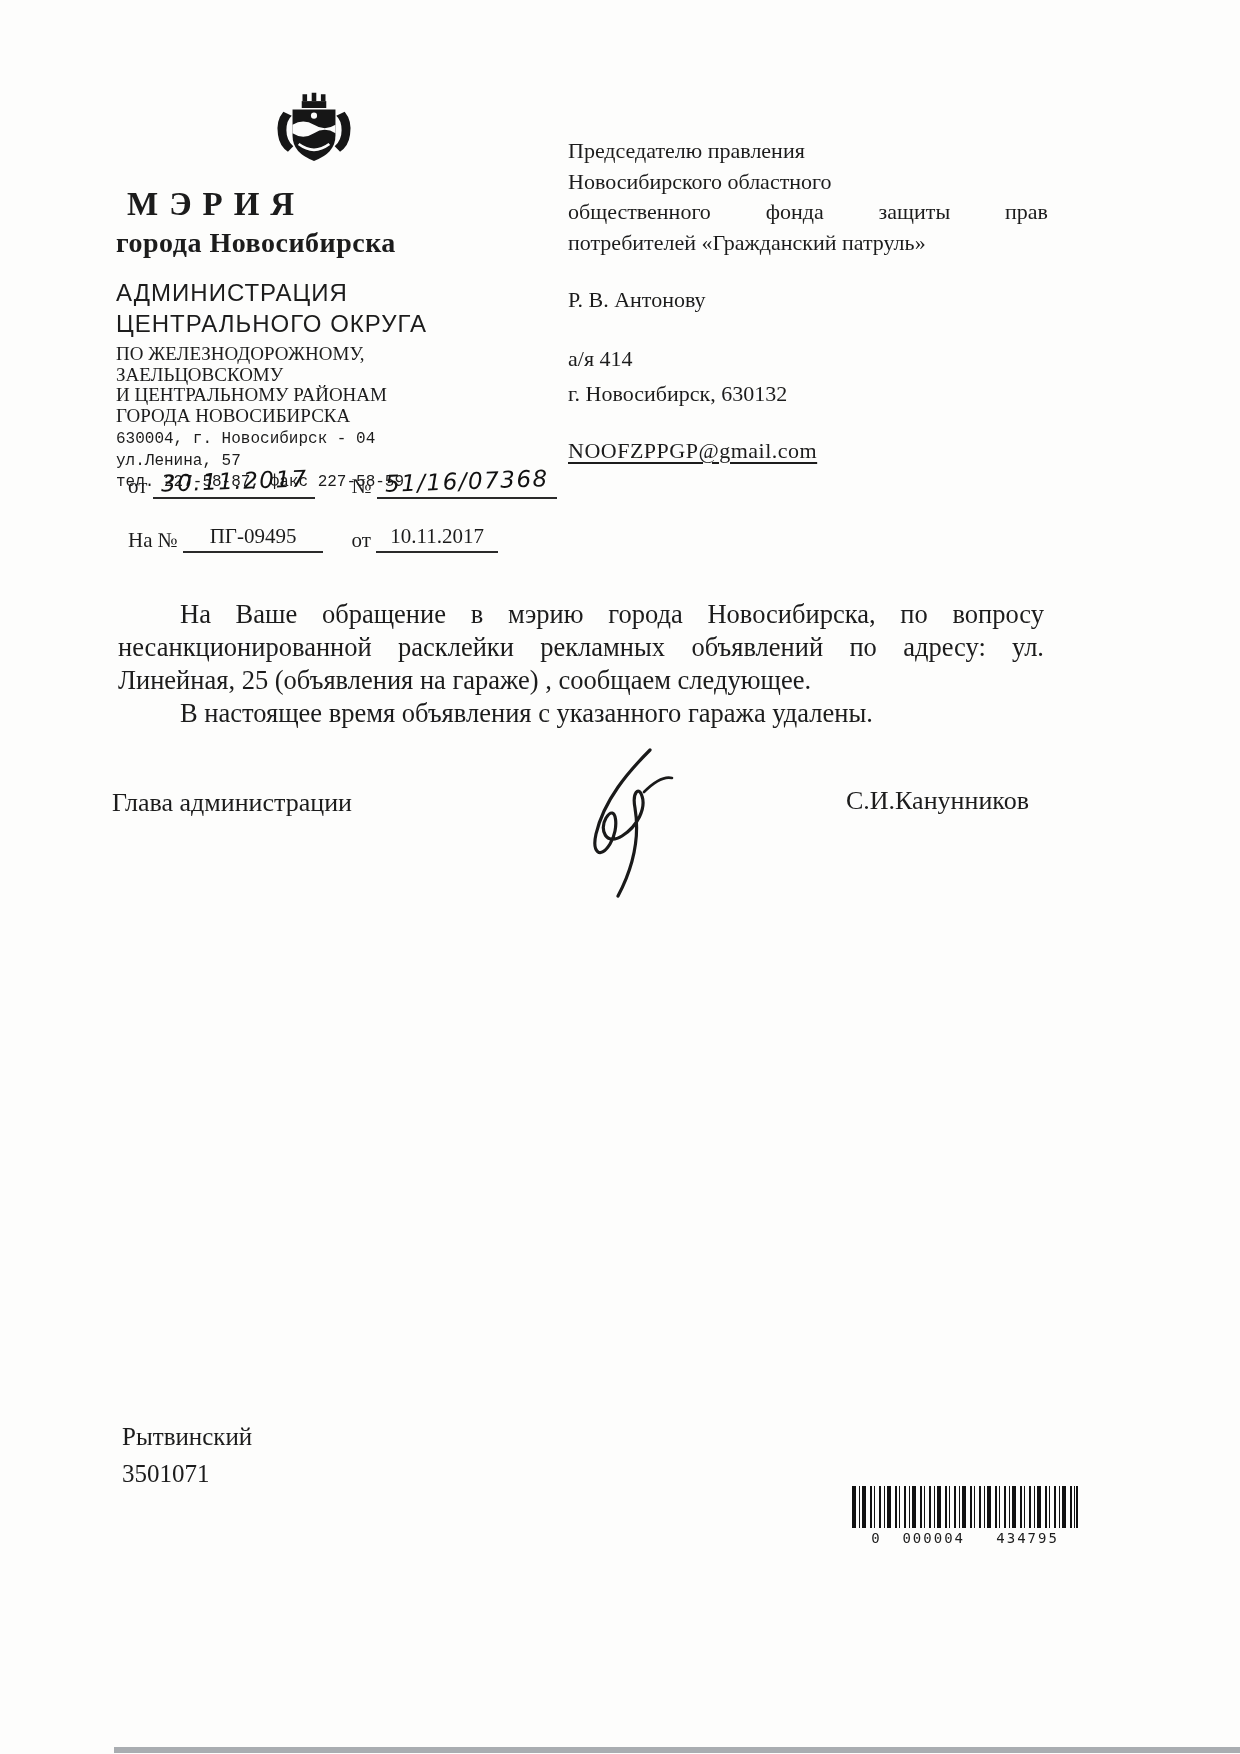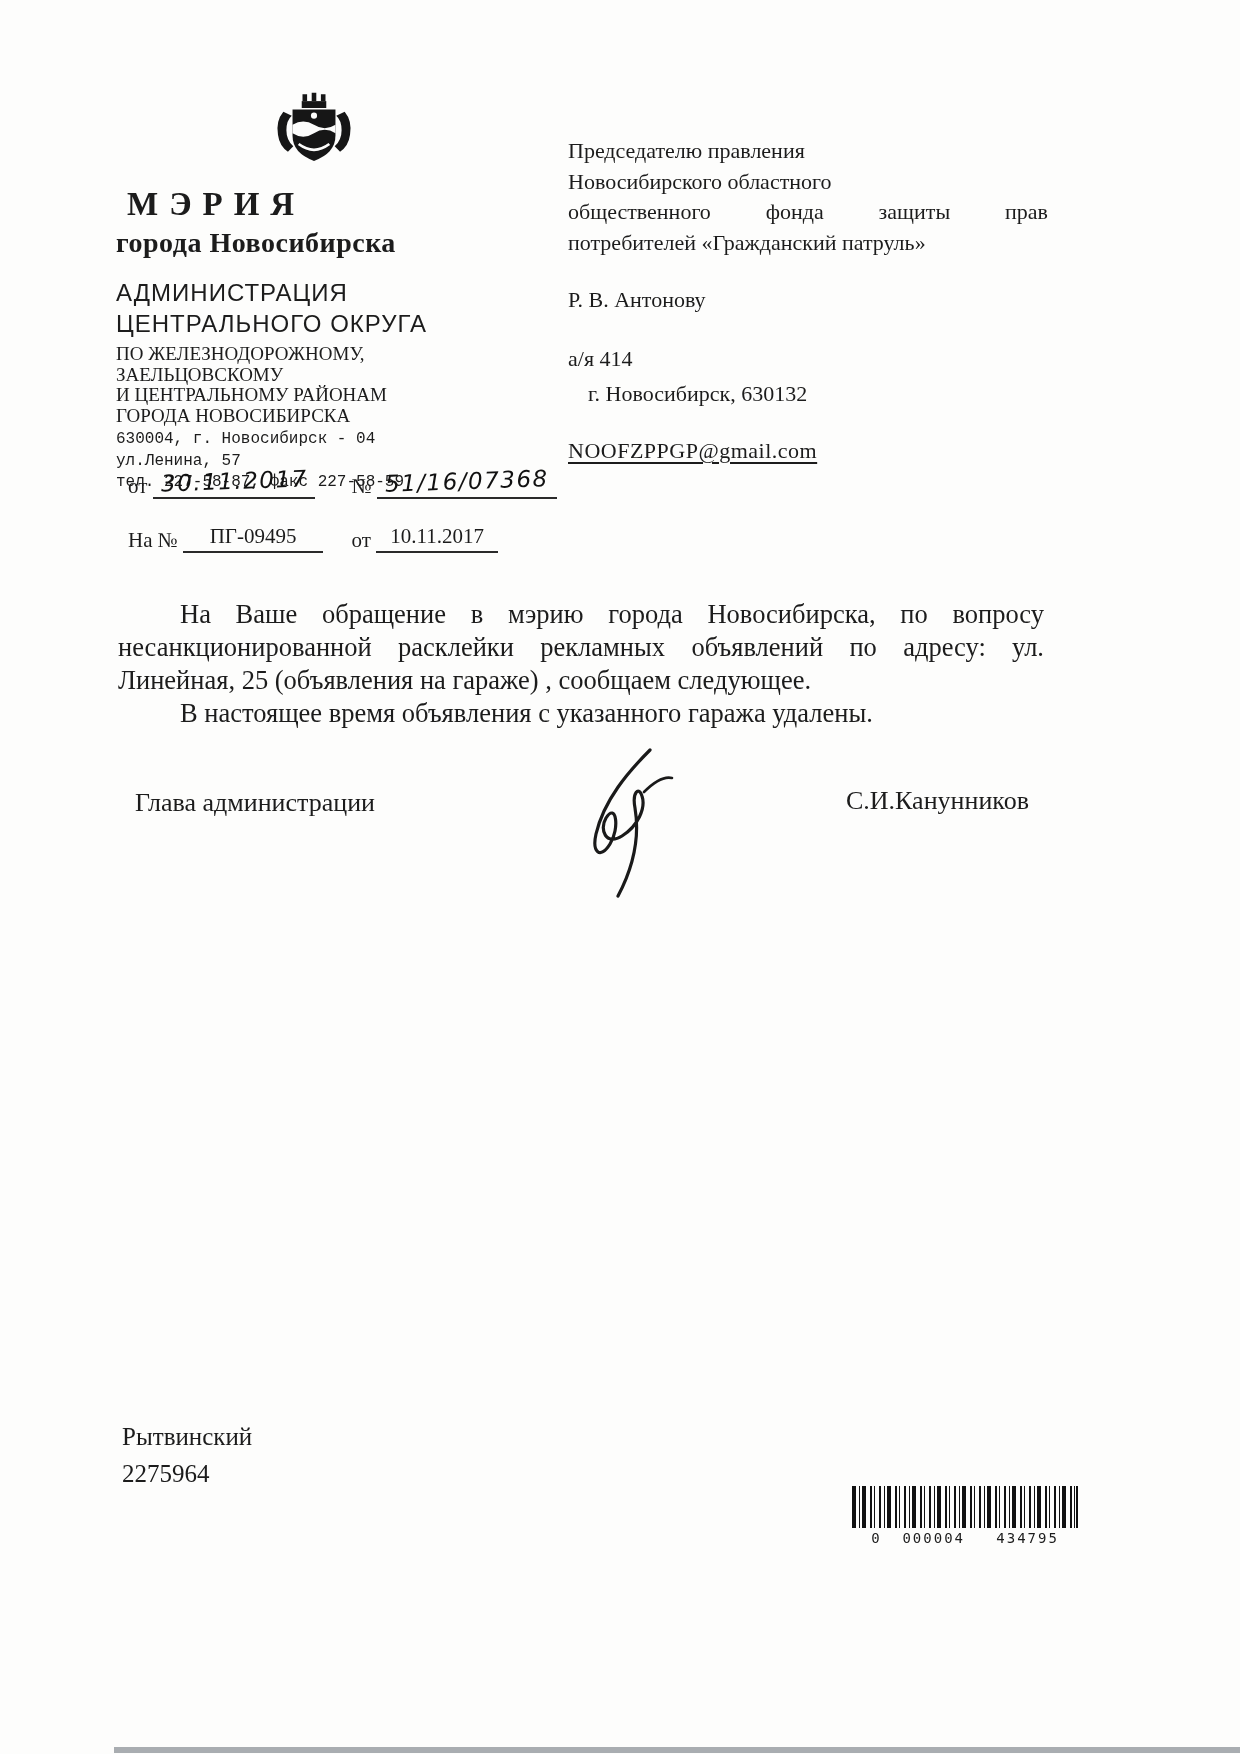--- a/index.html
+++ b/index.html
@@ -36,30 +36,30 @@
                  display:inline-block; transform:rotate(-2deg); letter-spacing:1.5px; color:#111; }
   .gap-sm { display:inline-block; width:18px; }
   .gap-md { display:inline-block; width:26px; }
 
   
   .recipient { position:absolute; left:568px; top:136px; width:480px; font-size:22px; line-height:30.5px; }
   .org-line { }
   .org-line.stretch { text-align:justify; text-align-last:justify; }
   .r-name { margin-top:27px; }
   .r-pobox { margin-top:28px; }
-  .r-city { margin-top:5px;margin-left:20px; }
+  .r-city { margin-top:5px; }
   .r-email { margin-top:26px; text-decoration:underline; text-underline-offset:4px; letter-spacing:0.5px; }
 
   
   .body-text { position:absolute; left:118px; top:598px; width:926px;
                font-size:26.5px; line-height:33px; text-align:justify; }
   .body-text p { text-indent:62px; }
 
   
-  .sign-title { position:absolute; left:135px; top:788px; font-size:26px; }
+  .sign-title { position:absolute; left:112px; top:788px; font-size:26px; }
   .sign-name  { position:absolute; left:846px; top:786px; font-size:26px; }
   .sign-scribble { position:absolute; left:552px; top:738px; width:150px; height:170px; }
 
   
   .executor { position:absolute; left:122px; top:1418px; font-size:25px; line-height:37px; }
 
   
   .barcode-wrap { position:absolute; left:852px; top:1486px; width:226px; }
   .barcode-bars { height:42px; width:100%;
     background:repeating-linear-gradient(90deg,
@@ -161,21 +161,21 @@
   <svg class="sign-scribble" viewBox="0 0 150 170" aria-hidden="true">
     <path d="M98 12 C 76 34, 52 62, 44 96 C 40 114, 48 122, 58 106 C 68 90, 64 64, 54 80
              C 47 92, 54 108, 70 98 C 86 88, 94 70, 90 58 C 87 48, 80 54, 83 70
              C 87 94, 84 124, 66 158" fill="none" stroke="#1a1a1a" stroke-width="3.2" stroke-linecap="round"></path>
     <path d="M92 54 C 102 44, 112 38, 120 40" fill="none" stroke="#1a1a1a" stroke-width="2.6" stroke-linecap="round"></path>
   </svg>
   <div class="sign-name">С.И.Канунников</div>
 
   <div class="executor">
     <div>Рытвинский</div>
-    <div>2275964</div>
+    <div>3501071</div>
   </div>
 
   <div class="barcode-wrap">
     <div class="barcode-bars"></div>
     <div class="barcode-text">0  000004   434795</div>
   </div>
 
   <div class="scan-edge"></div>
 </div>
 

